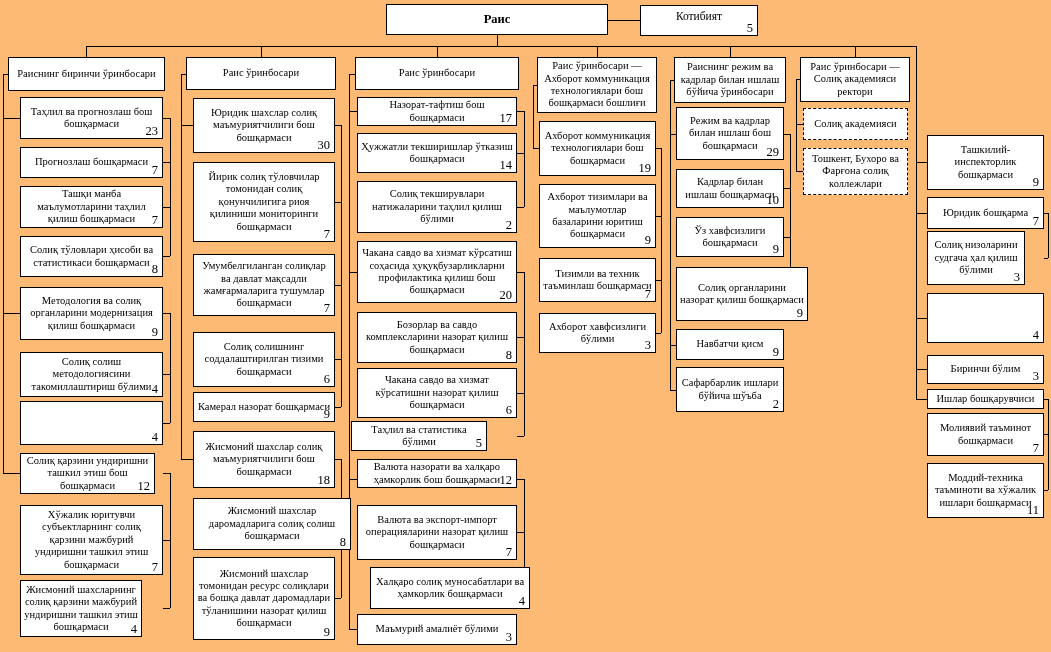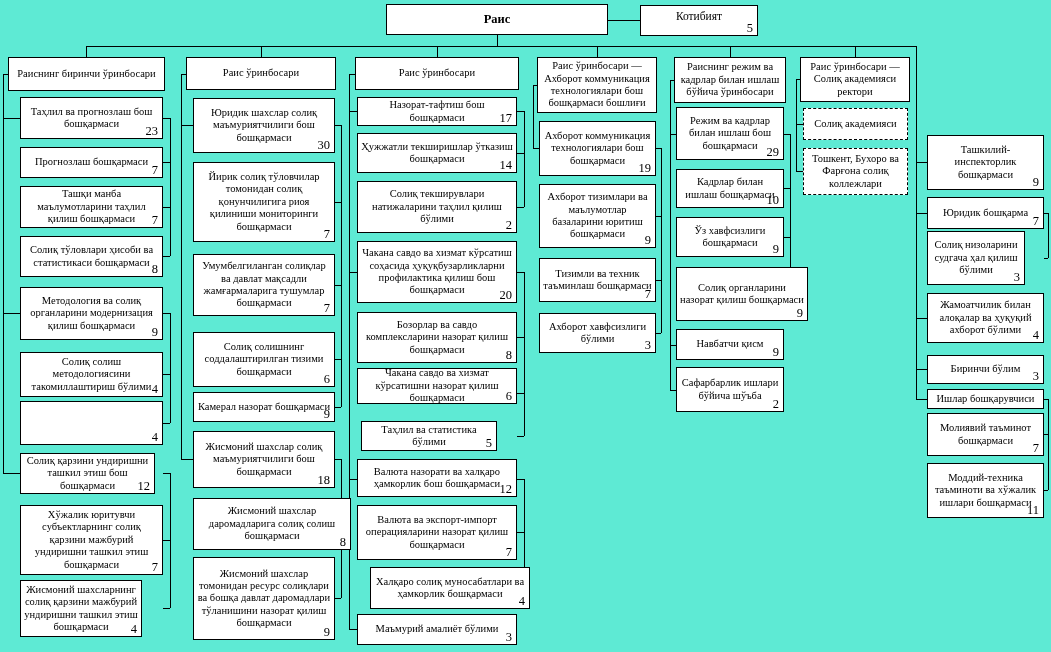--- a/index.html
+++ b/index.html
@@ -1,16 +1,16 @@
 <!DOCTYPE html>
 <html><head>
 <meta charset="utf-8">
 <style>
   html,body{margin:0;padding:0;background:#fff;}
-  .stage{position:relative;width:1051px;height:652px;background:#5eead4;
+  .stage{position:relative;width:1051px;height:652px;background:#fdba74;
          font-family:"Liberation Serif","DejaVu Serif",serif;color:#000;overflow:hidden;}
   .box{position:absolute;border:1px solid #000;background:#fff;box-sizing:border-box;
        display:flex;align-items:center;justify-content:center;text-align:center;
        font-size:10.5px;line-height:1.18;padding:1px 3px;}
   .box .lbl{display:block;width:100%;}
   .box .cnt{position:absolute;right:4px;bottom:0px;font-size:12.5px;line-height:1.05;}
   .box.dashed{border-style:dashed;}
   .box.root .lbl{font-weight:bold;font-size:12.5px;}
   .box.kot{font-size:11.5px;align-items:flex-start;padding-top:4px;}
   .ln{position:absolute;background:#000;}
@@ -220,29 +220,29 @@
       <span class="cnt">2</span>
     </div>
   <div class="box" style="left:357px;top:241px;width:160px;height:62px">
       <span class="lbl">Чакана савдо ва хизмат кўрсатиш соҳасида ҳуқуқбузарликларни профилактика қилиш бош бошқармаси</span>
       <span class="cnt">20</span>
     </div>
   <div class="box" style="left:357px;top:312px;width:160px;height:51px">
       <span class="lbl">Бозорлар ва савдо комплексларини назорат қилиш бошқармаси</span>
       <span class="cnt">8</span>
     </div>
-  <div class="box" style="left:357px;top:368px;width:160px;height:36px">
+  <div class="box" style="left:357px;top:368px;width:160px;height:50px">
       <span class="lbl">Чакана савдо ва хизмат кўрсатишни назорат қилиш бошқармаси</span>
       <span class="cnt">6</span>
     </div>
-  <div class="box" style="left:361px;top:421px;width:136px;height:30px">
+  <div class="box" style="left:351px;top:421px;width:136px;height:30px">
       <span class="lbl">Таҳлил ва статистика бўлими</span>
       <span class="cnt">5</span>
     </div>
-  <div class="box" style="left:357px;top:459px;width:160px;height:38px">
+  <div class="box" style="left:357px;top:459px;width:160px;height:29px">
       <span class="lbl">Валюта назорати ва халқаро ҳамкорлик бош бошқармаси</span>
       <span class="cnt">12</span>
     </div>
   <div class="box" style="left:357px;top:505px;width:160px;height:55px">
       <span class="lbl">Валюта ва экспорт-импорт операцияларини назорат қилиш бошқармаси</span>
       <span class="cnt">7</span>
     </div>
   <div class="box" style="left:370px;top:567px;width:160px;height:42px">
       <span class="lbl">Халқаро солиқ муносабатлари ва ҳамкорлик бошқармаси</span>
       <span class="cnt">4</span>
@@ -316,21 +316,20 @@
     </div>
   <div class="box" style="left:927px;top:197px;width:117px;height:32px">
       <span class="lbl">Юридик бошқарма</span>
       <span class="cnt">7</span>
     </div>
   <div class="box" style="left:927px;top:231px;width:98px;height:54px">
       <span class="lbl">Солиқ низоларини судгача ҳал қилиш бўлими</span>
       <span class="cnt">3</span>
     </div>
   <div class="box" style="left:927px;top:293px;width:117px;height:50px">
-      <span class="lbl">Жамоатчилик билан алоқалар ва ҳуқуқий ахборот бўлими</span>
       <span class="cnt">4</span>
     </div>
   <div class="box" style="left:927px;top:355px;width:117px;height:29px">
       <span class="lbl">Биринчи бўлим</span>
       <span class="cnt">3</span>
     </div>
   <div class="box" style="left:927px;top:389px;width:117px;height:20px">
       <span class="lbl">Ишлар бошқарувчиси</span>
     </div>
   <div class="box" style="left:927px;top:413px;width:117px;height:43px">

